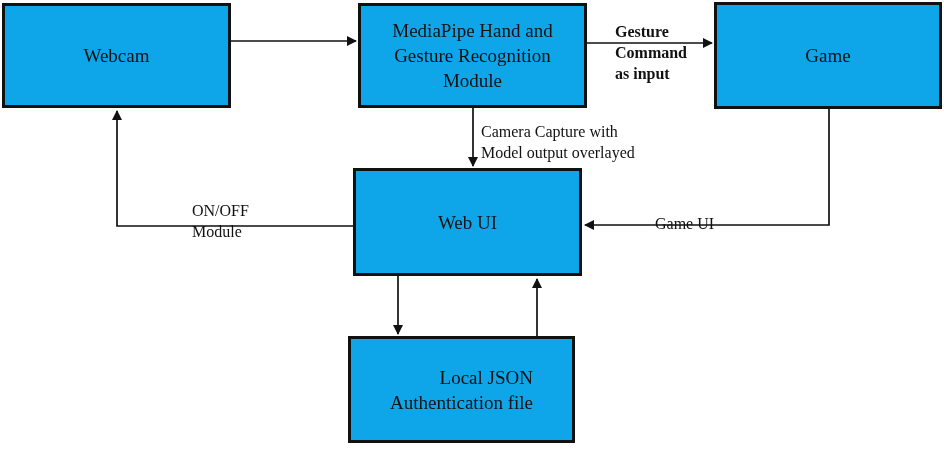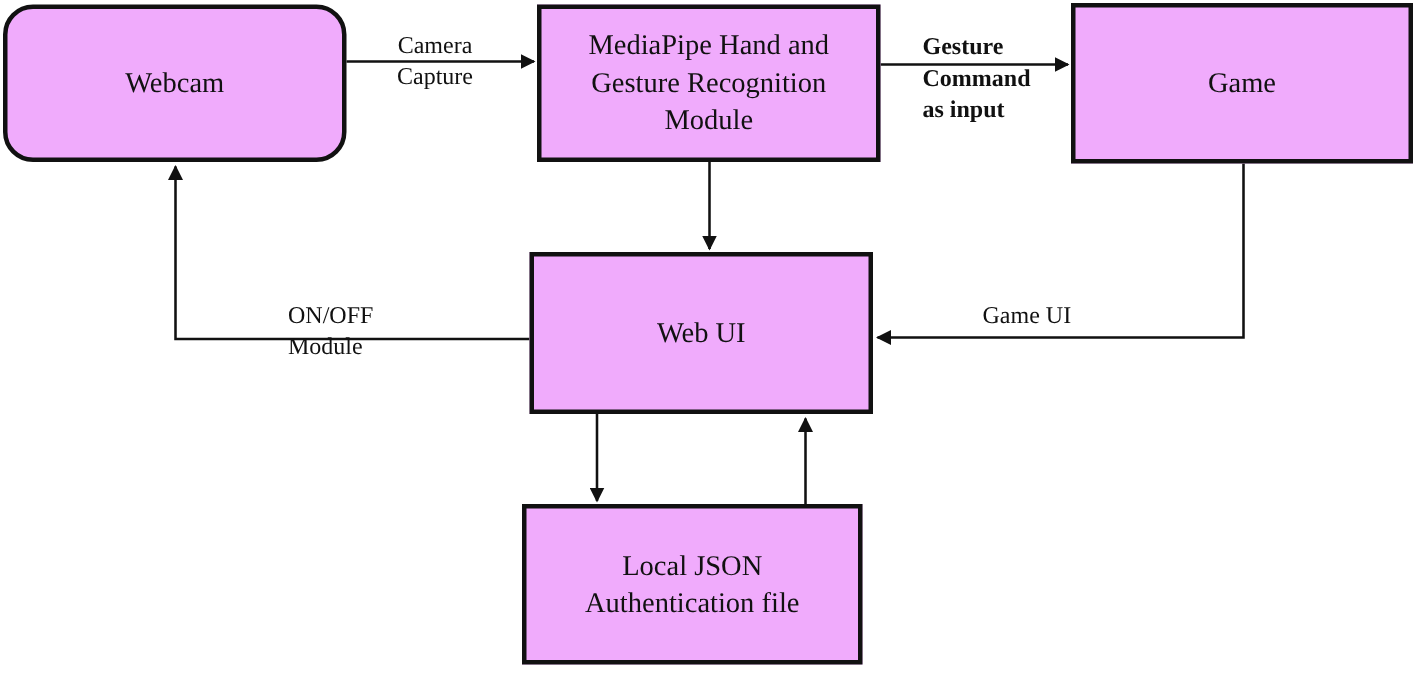--- a/index.html
+++ b/index.html
@@ -13,46 +13,46 @@
     height: 449px;
     background: #ffffff;
     font-family: "Liberation Serif", "DejaVu Serif", serif;
     color: #111111;
     overflow: hidden;
   }
   .node {
     position: absolute;
     box-sizing: border-box;
     border: 3px solid #111111;
-    background: #f0abfc;
+    background: #0ea5e9;
     display: flex;
     align-items: center;
     justify-content: center;
     text-align: center;
     font-size: 19px;
     line-height: 25px;
     white-space: pre-line;
   }
-  #node-webcam     { left: 2px;   top: 3px;   width: 229px; height: 105px; border-radius: 20px; }
+  #node-webcam     { left: 2px;   top: 3px;   width: 229px; height: 105px; }
   #node-mediapipe  { left: 358px; top: 3px;   width: 229px; height: 105px; }
   #node-game       { left: 714px; top: 2px;   width: 228px; height: 107px; }
   #node-webui      { left: 353px; top: 168px; width: 229px; height: 108px; }
-  #node-localjson  { left: 348px; top: 336px; width: 227px; height: 107px; }
+  #node-localjson  { left: 348px; top: 336px; width: 227px; height: 107px; text-align: right; }
 
   .edge-label {
     position: absolute;
     font-size: 16px;
     line-height: 21px;
     white-space: pre-line;
     color: #111111;
   }
   #label-camera-capture  { left: 247px; top: 20px;  width: 86px;  text-align: center; }
   #label-gesture-command { left: 615px; top: 21px;  text-align: left; font-weight: bold; }
   #label-camera-overlay  { left: 481px; top: 121px; text-align: left; }
-  #label-game-ui         { left: 655px; top: 200px; text-align: left; }
+  #label-game-ui         { left: 655px; top: 213px; text-align: left; }
   #label-onoff-command   { left: 192px; top: 200px; text-align: left; }
   #label-user-auth       { left: 415px; top: 288px; width: 130px; text-align: center; }
 
   #edges-svg {
     position: absolute;
     left: 0;
     top: 0;
     width: 944px;
     height: 449px;
   }
@@ -98,27 +98,27 @@
 
   <div class="node" id="node-game">
     <span>Game</span>
   </div>
 
   <div class="node" id="node-localjson">
     <span>Local JSON
 Authentication file</span>
   </div>
 
-  <div class="edge-label" id="label-camera-capture">Camera
-Capture</div>
 
   <div class="edge-label" id="label-gesture-command">Gesture
 Command
 as input</div>
 
+  <div class="edge-label" id="label-camera-overlay">Camera Capture with
+Model output overlayed</div>
 
   <div class="edge-label" id="label-game-ui">Game UI</div>
 
   <div class="edge-label" id="label-onoff-command">ON/OFF
 Module</div>
 
 
 </div>
 
 </body></html>

